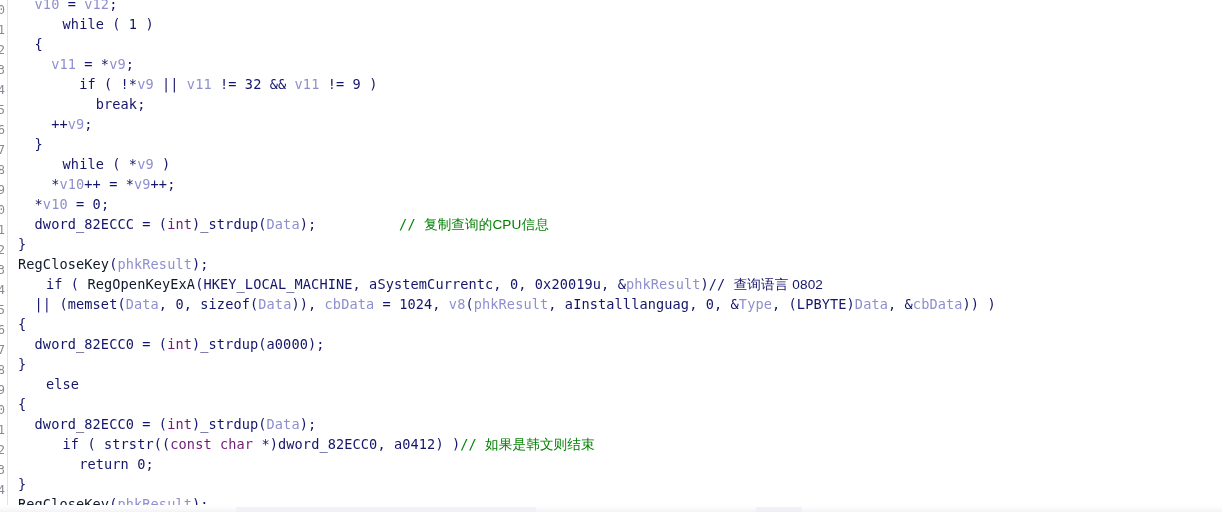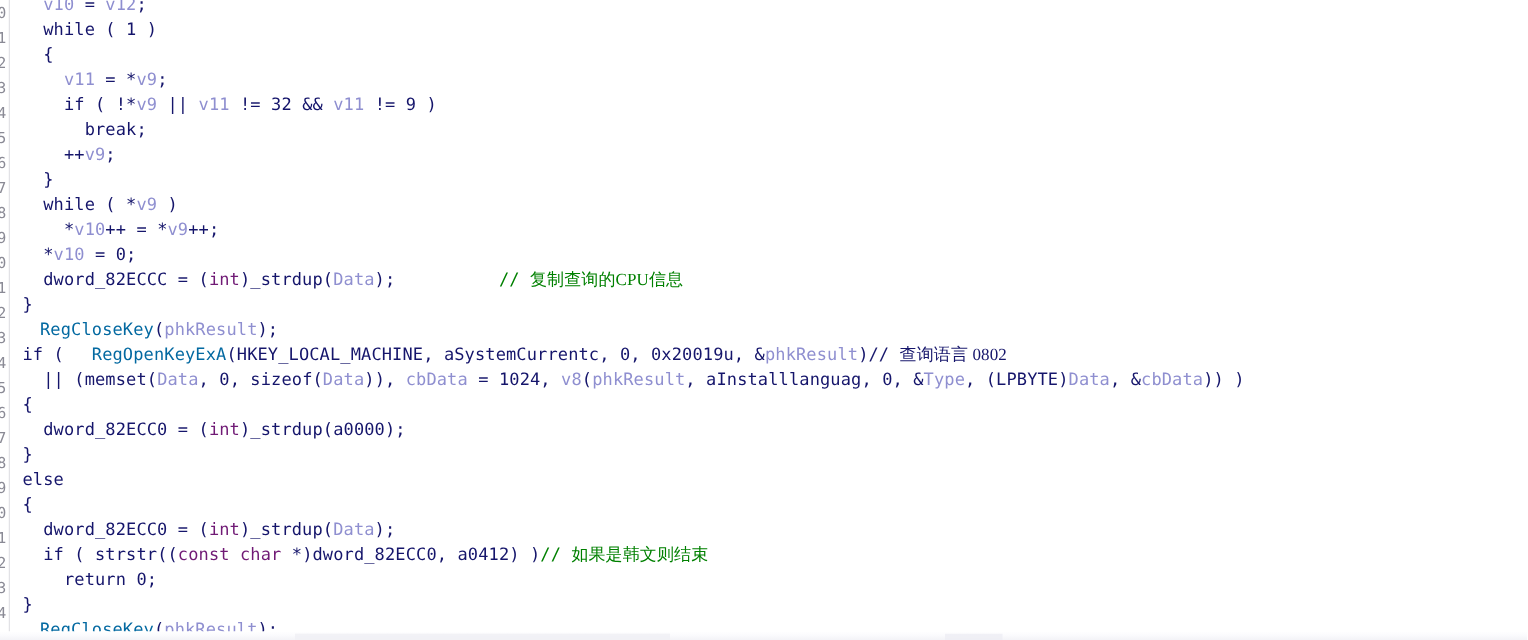--- a/index.html
+++ b/index.html
@@ -31,29 +31,29 @@
     position:absolute;left:0;top:-6px;
     white-space:pre;
     font-size:13.6px;
     line-height:20px;
     letter-spacing:0.1px;
     color:#202060;
   }
   .ln-row{height:20px;white-space:pre;}
 
   
-  .kw   {color:#15156b;}
+  .kw   {color:#15156b;margin-left:28px;}
   .punct{color:#15156b;}
   .num  {color:#15156b;}
-  .fn   {color:#0369a1;margin-left:14px;}
+  .fn   {color:#0f172a;}
   .var  {color:#8f8fd0;}
   .type {color:#701a75;}
   .cmt  {color:#008000;}
   .cmt2 {color:#15156b;}
-  .cjk  {font-family:Liberation Serif, serif;}
+  .cjk  {font-family:Liberation Sans, sans-serif;}
 
   
   .bottom-fade{
     position:absolute;left:0;bottom:0;width:1222px;height:7px;
     background:linear-gradient(to bottom,#ffffff 0%, #fbfbfd 45%, #f3f3f7 100%);
   }
   .bottom-sliver{
     position:absolute;left:236px;bottom:0;width:300px;height:5px;
     background:#f0f0f5;opacity:.85;
   }

